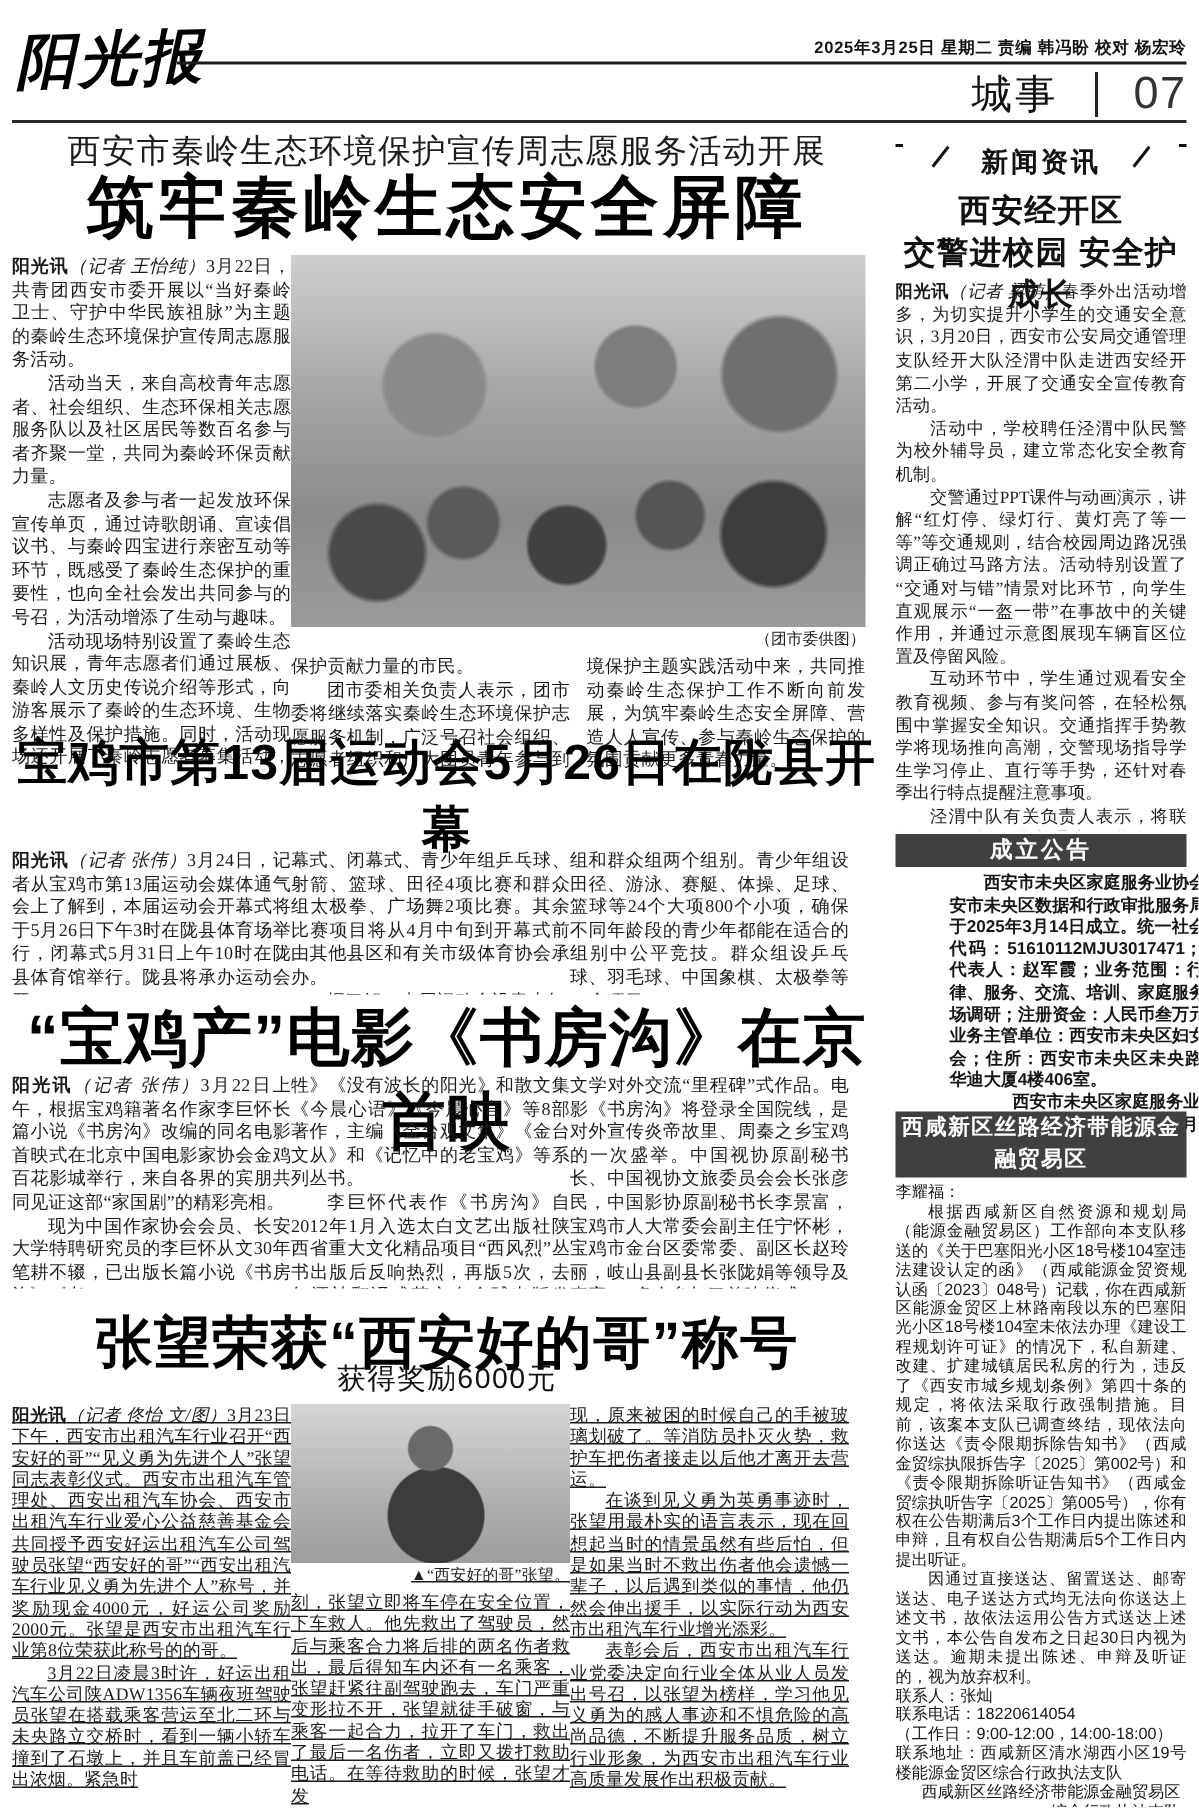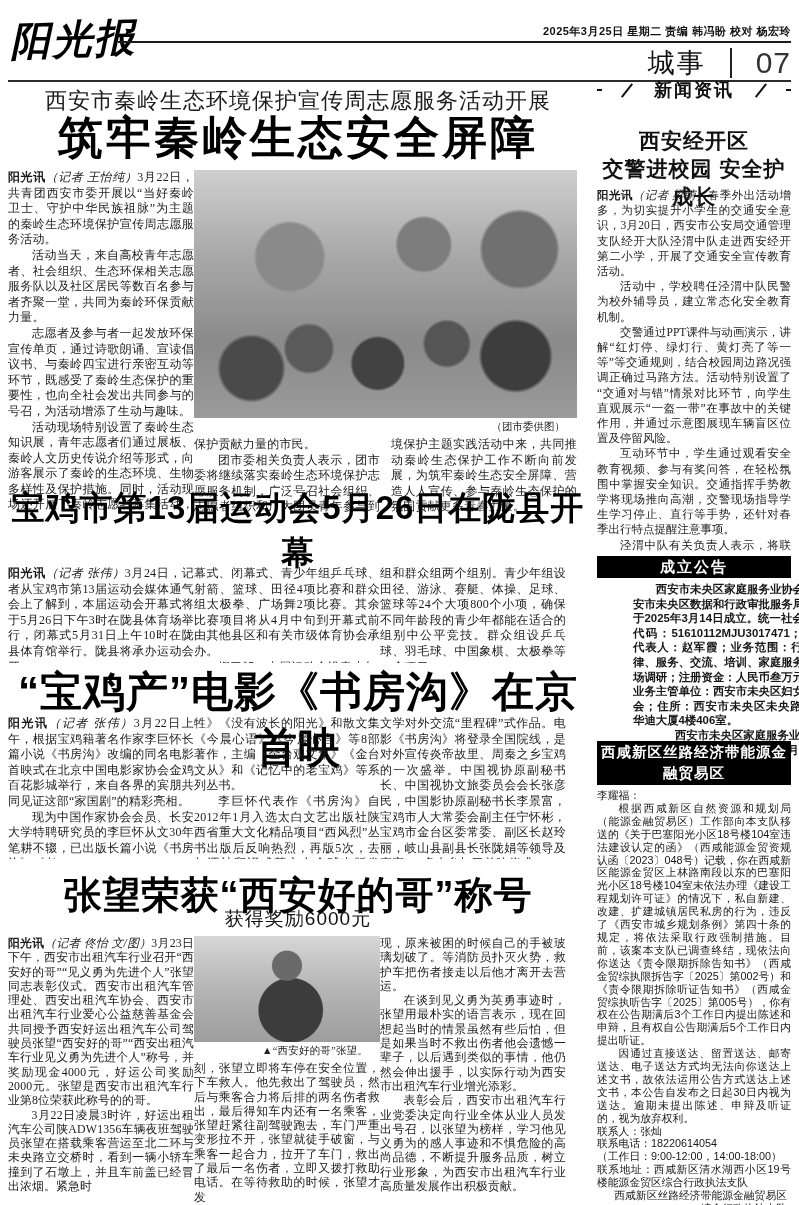--- a/index.html
+++ b/index.html
@@ -39,57 +39,57 @@
   .col { width:186px; flex:0 0 186px; font-size:12px; line-height:15.6px; text-align:justify; color:#1b1b1b; letter-spacing:.2px; overflow:hidden; }
   .col p, .ncol p { text-indent:2em; }
   .col p.cont, .ncol p.cont { text-indent:0; }
   .lead { font-weight:bold; font-family:"Liberation Sans","DejaVu Sans",sans-serif; }
   .reporter { font-style:italic; }
 
   .b-main { top:170px; height:343px; }
   .b-sport { top:566px; height:97px; }
   .b-movie { top:716px; height:143px; }
   .b-taxi { top:936px; height:269px; }
-  .b-taxi .col { font-size:11.8px; line-height:14.3px; }
+  .b-taxi .col { font-size:11.8px; line-height:14.3px;text-decoration:underline; }
 
   .photo-wrap { width:383px; flex:0 0 383px; }
   .photo1 {
     width:383px; height:248px;
     background:
       radial-gradient(circle at 15% 80%, #4a4a4a 0 8%, transparent 9%),
       radial-gradient(circle at 30% 72%, #5a5a5a 0 7%, transparent 8%),
       radial-gradient(circle at 48% 78%, #424242 0 9%, transparent 10%),
       radial-gradient(circle at 66% 70%, #555 0 7%, transparent 8%),
       radial-gradient(circle at 84% 75%, #3d3d3d 0 9%, transparent 10%),
       radial-gradient(circle at 25% 35%, #8a8a8a 0 10%, transparent 11%),
       radial-gradient(circle at 60% 30%, #7d7d7d 0 9%, transparent 10%),
       radial-gradient(circle at 85% 32%, #707070 0 10%, transparent 11%),
       linear-gradient(180deg,#cfcfcf 0%,#a8a8a8 35%,#8a8a8a 70%,#9b9b9b 100%);
   }
-  .caption { font-size:10.5px; line-height:13px; text-align:right; color:#222; margin:2px 12px 4px; }
+  .caption { font-size:10.5px; line-height:13px; text-align:right; color:#222; margin:2px 0 4px; }
   .two-col { display:flex; gap:11px; }
   .photo2 {
     width:186px; height:106px; margin-bottom:2px;
     background:
       radial-gradient(circle at 50% 28%, #6a6a6a 0 12%, transparent 13%),
       radial-gradient(circle at 52% 70%, #3c3c3c 0 26%, transparent 27%),
       linear-gradient(180deg,#d6d6d6 0%,#b5b5b5 50%,#9d9d9d 100%);
   }
 
   
   .sidebar-x { left:597px; width:194px; }
-  .badge-row { top:78px; display:flex; align-items:center; justify-content:center;gap:16px; }
+  .badge-row { top:96px; display:flex; align-items:flex-start; justify-content:center;gap:16px; }
   .badge-line { height:2px; background:#111; flex:1; }
   .badge-slash { width:2px; height:17px; background:#111; transform:rotate(38deg); margin:0 8px; }
   .badge-text { font-size:18px; font-weight:bold; letter-spacing:2px; padding:0 2px; }
   .news-title { top:127px; text-align:center; font-size:21px; font-weight:bold; line-height:28px; letter-spacing:1px; }
   .news-body { top:188px; height:366px; font-size:11.5px; line-height:15.2px; text-align:justify; overflow:hidden; color:#1b1b1b; }
   .ncol p { margin:0; }
 
-  .banner { background:#000000; color:#fff; text-align:center; font-weight:bold; font-family:"Liberation Sans","DejaVu Sans",sans-serif; }
+  .banner { background:#404040; color:#fff; text-align:center; font-weight:bold; font-family:"Liberation Sans","DejaVu Sans",sans-serif; }
   .banner1 { top:556px; height:22px; line-height:22px; font-size:15px; letter-spacing:2px; }
   .notice1-body { top:582px; font-size:11.4px; line-height:14.6px; text-align:justify; font-family:"Liberation Sans","DejaVu Sans",sans-serif; font-weight:600; color:#161616;margin-left:36px; }
   .notice1-body p { text-indent:2em; }
   .sign { text-align:right; text-indent:0 !important; padding-right:4px; }
 
   .banner2 { top:741px; height:44px; font-size:14.5px; line-height:21px; letter-spacing:1px; padding-top:1px; }
   .notice2-body { top:789px; bottom:0; height:416px; overflow:hidden; font-size:10.8px; line-height:12.9px; text-align:justify; font-family:"Liberation Sans","DejaVu Sans",sans-serif; font-weight:500; color:#161616; }
   .notice2-body p.ind { text-indent:2em; }
   .notice2-body p.contact { text-indent:0; }
 </style>

